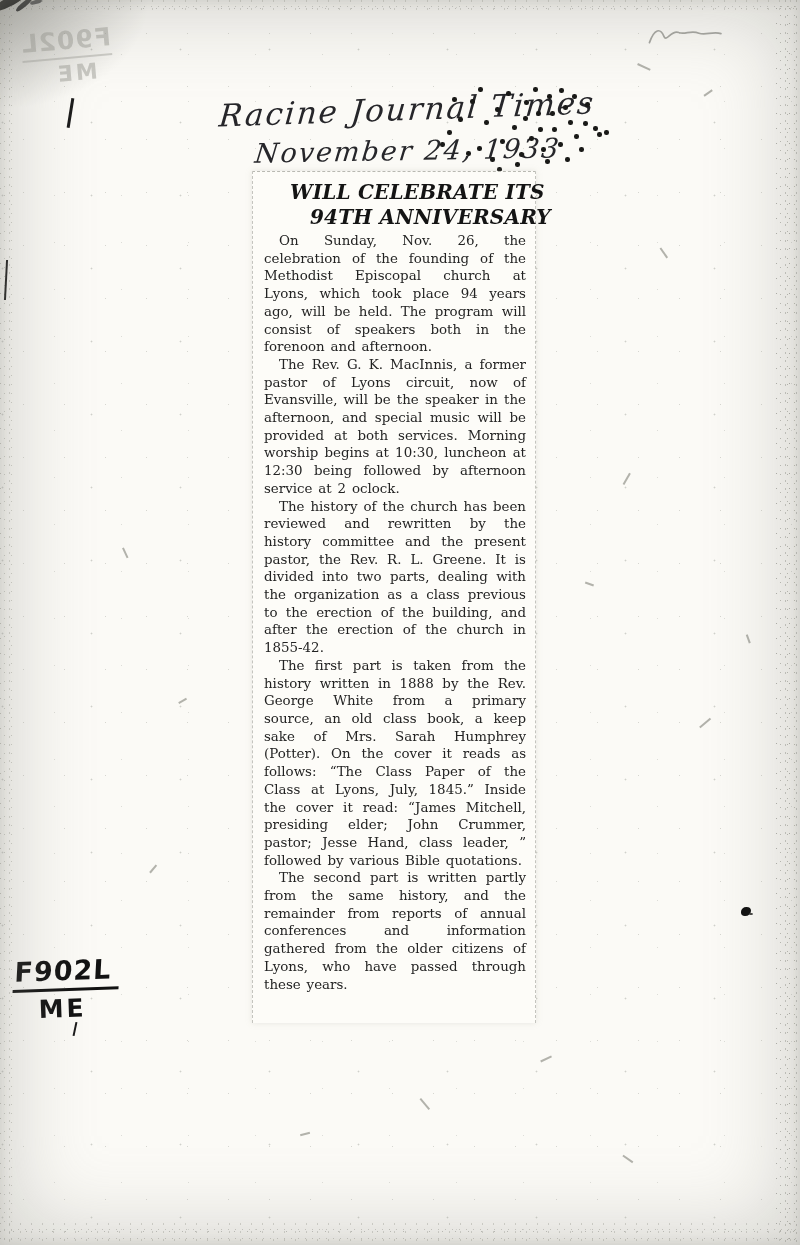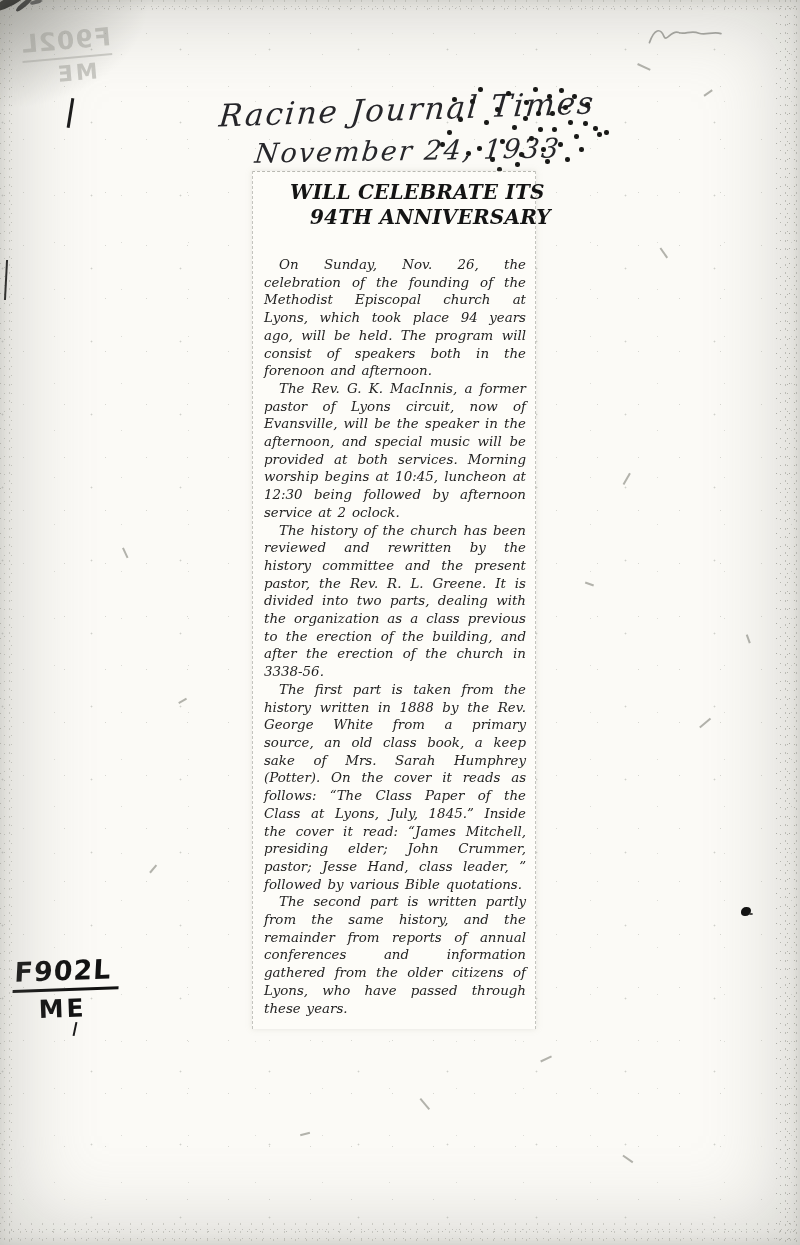--- a/index.html
+++ b/index.html
@@ -53,21 +53,21 @@
   .clipping { position:absolute; left:252px; top:171px; width:284px; min-height:852px;
     box-sizing:border-box; padding:8px 9px 12px 11px; background:#fdfcf8;
     border-left:1px dashed rgba(150,150,142,.55);
     border-right:1px dashed rgba(150,150,142,.55);
     border-top:1px dashed rgba(150,150,142,.65);
     box-shadow: 0 0 6px rgba(170,170,160,.25);
   }
   .headline { font-weight:700; font-style:italic; font-size:20px; line-height:25px;
     color:#141414; letter-spacing:.2px; white-space:nowrap; }
   .hl2 { margin-left:26px; } .hl3 { margin-left:46px; }
-  .body-text { margin-top:26px;font-style:italic; }
+  .body-text { margin-top:2px; }
   .body-text p { margin:0; text-indent:15px; font-size:13.4px; line-height:17.7px;
     text-align:justify; color:#232323; word-spacing:1.6px; }
 
   
   .catalog { position:absolute; left:14px; top:955px; transform:rotate(-2deg);
     font-family:"DejaVu Sans", sans-serif; font-weight:700; color:#121212; }
   .catalog .code { display:inline-block; font-size:27px; letter-spacing:1px;
     border-bottom:3px solid #121212; padding:0 8px 2px 1px; transform:skewX(-5deg); }
   .catalog .sub { font-size:25px; letter-spacing:3px; margin:3px 0 0 24px; }
   .bleed { position:absolute; left:22px; top:26px; opacity:.5; color:#9d9d96;
@@ -162,22 +162,22 @@
       <span class="stamp-dot" style="left: 179px; top: 46px;"></span>
     </div>
 
   <div class="clipping">
     <div class="headline">
       <div class="hl2">WILL CELEBRATE ITS</div>
       <div class="hl3">94TH  ANNIVERSARY</div>
     </div>
     <div class="body-text">
       <p>On Sunday, Nov. 26, the celebration of the founding of the Methodist Episcopal church at Lyons, which took place 94 years ago, will be held. The program will consist of speakers both in the forenoon and afternoon.</p>
-      <p>The Rev. G. K. MacInnis, a former pastor of Lyons circuit, now of Evansville, will be the speaker in the afternoon, and special music will be provided at both services. Morning worship begins at 10:45, luncheon at 12:30 being followed by afternoon service at 2 oclock.</p>
-      <p>The history of the church has been reviewed and rewritten by the history committee and the present pastor, the Rev. R. L. Greene. It is divided into two parts, dealing with the organization as a class previous to the erection of the building, and after the erection of the church in 3338-56.</p>
+      <p>The Rev. G. K. MacInnis, a former pastor of Lyons circuit, now of Evansville, will be the speaker in the afternoon, and special music will be provided at both services. Morning worship begins at 10:30, luncheon at 12:30 being followed by afternoon service at 2 oclock.</p>
+      <p>The history of the church has been reviewed and rewritten by the history committee and the present pastor, the Rev. R. L. Greene. It is divided into two parts, dealing with the organization as a class previous to the erection of the building, and after the erection of the church in 1855-42.</p>
       <p>The first part is taken from the history written in 1888 by the Rev. George White from a primary source, an old class book, a keep sake of Mrs. Sarah Humphrey (Potter). On the cover it reads as follows: “The Class Paper of the Class at Lyons, July, 1845.” Inside the cover it read: “James Mitchell, presiding elder; John Crummer, pastor; Jesse Hand, class leader, ” followed by various Bible quotations.</p>
       <p>The second part is written partly from the same history, and the remainder from reports of annual conferences and information gathered from the older citizens of Lyons, who have passed through these years.</p>
     </div>
   </div>
 
   <div class="catalog">
     <div class="code">F902L</div>
     <div class="sub">ME</div>
   </div>
 

